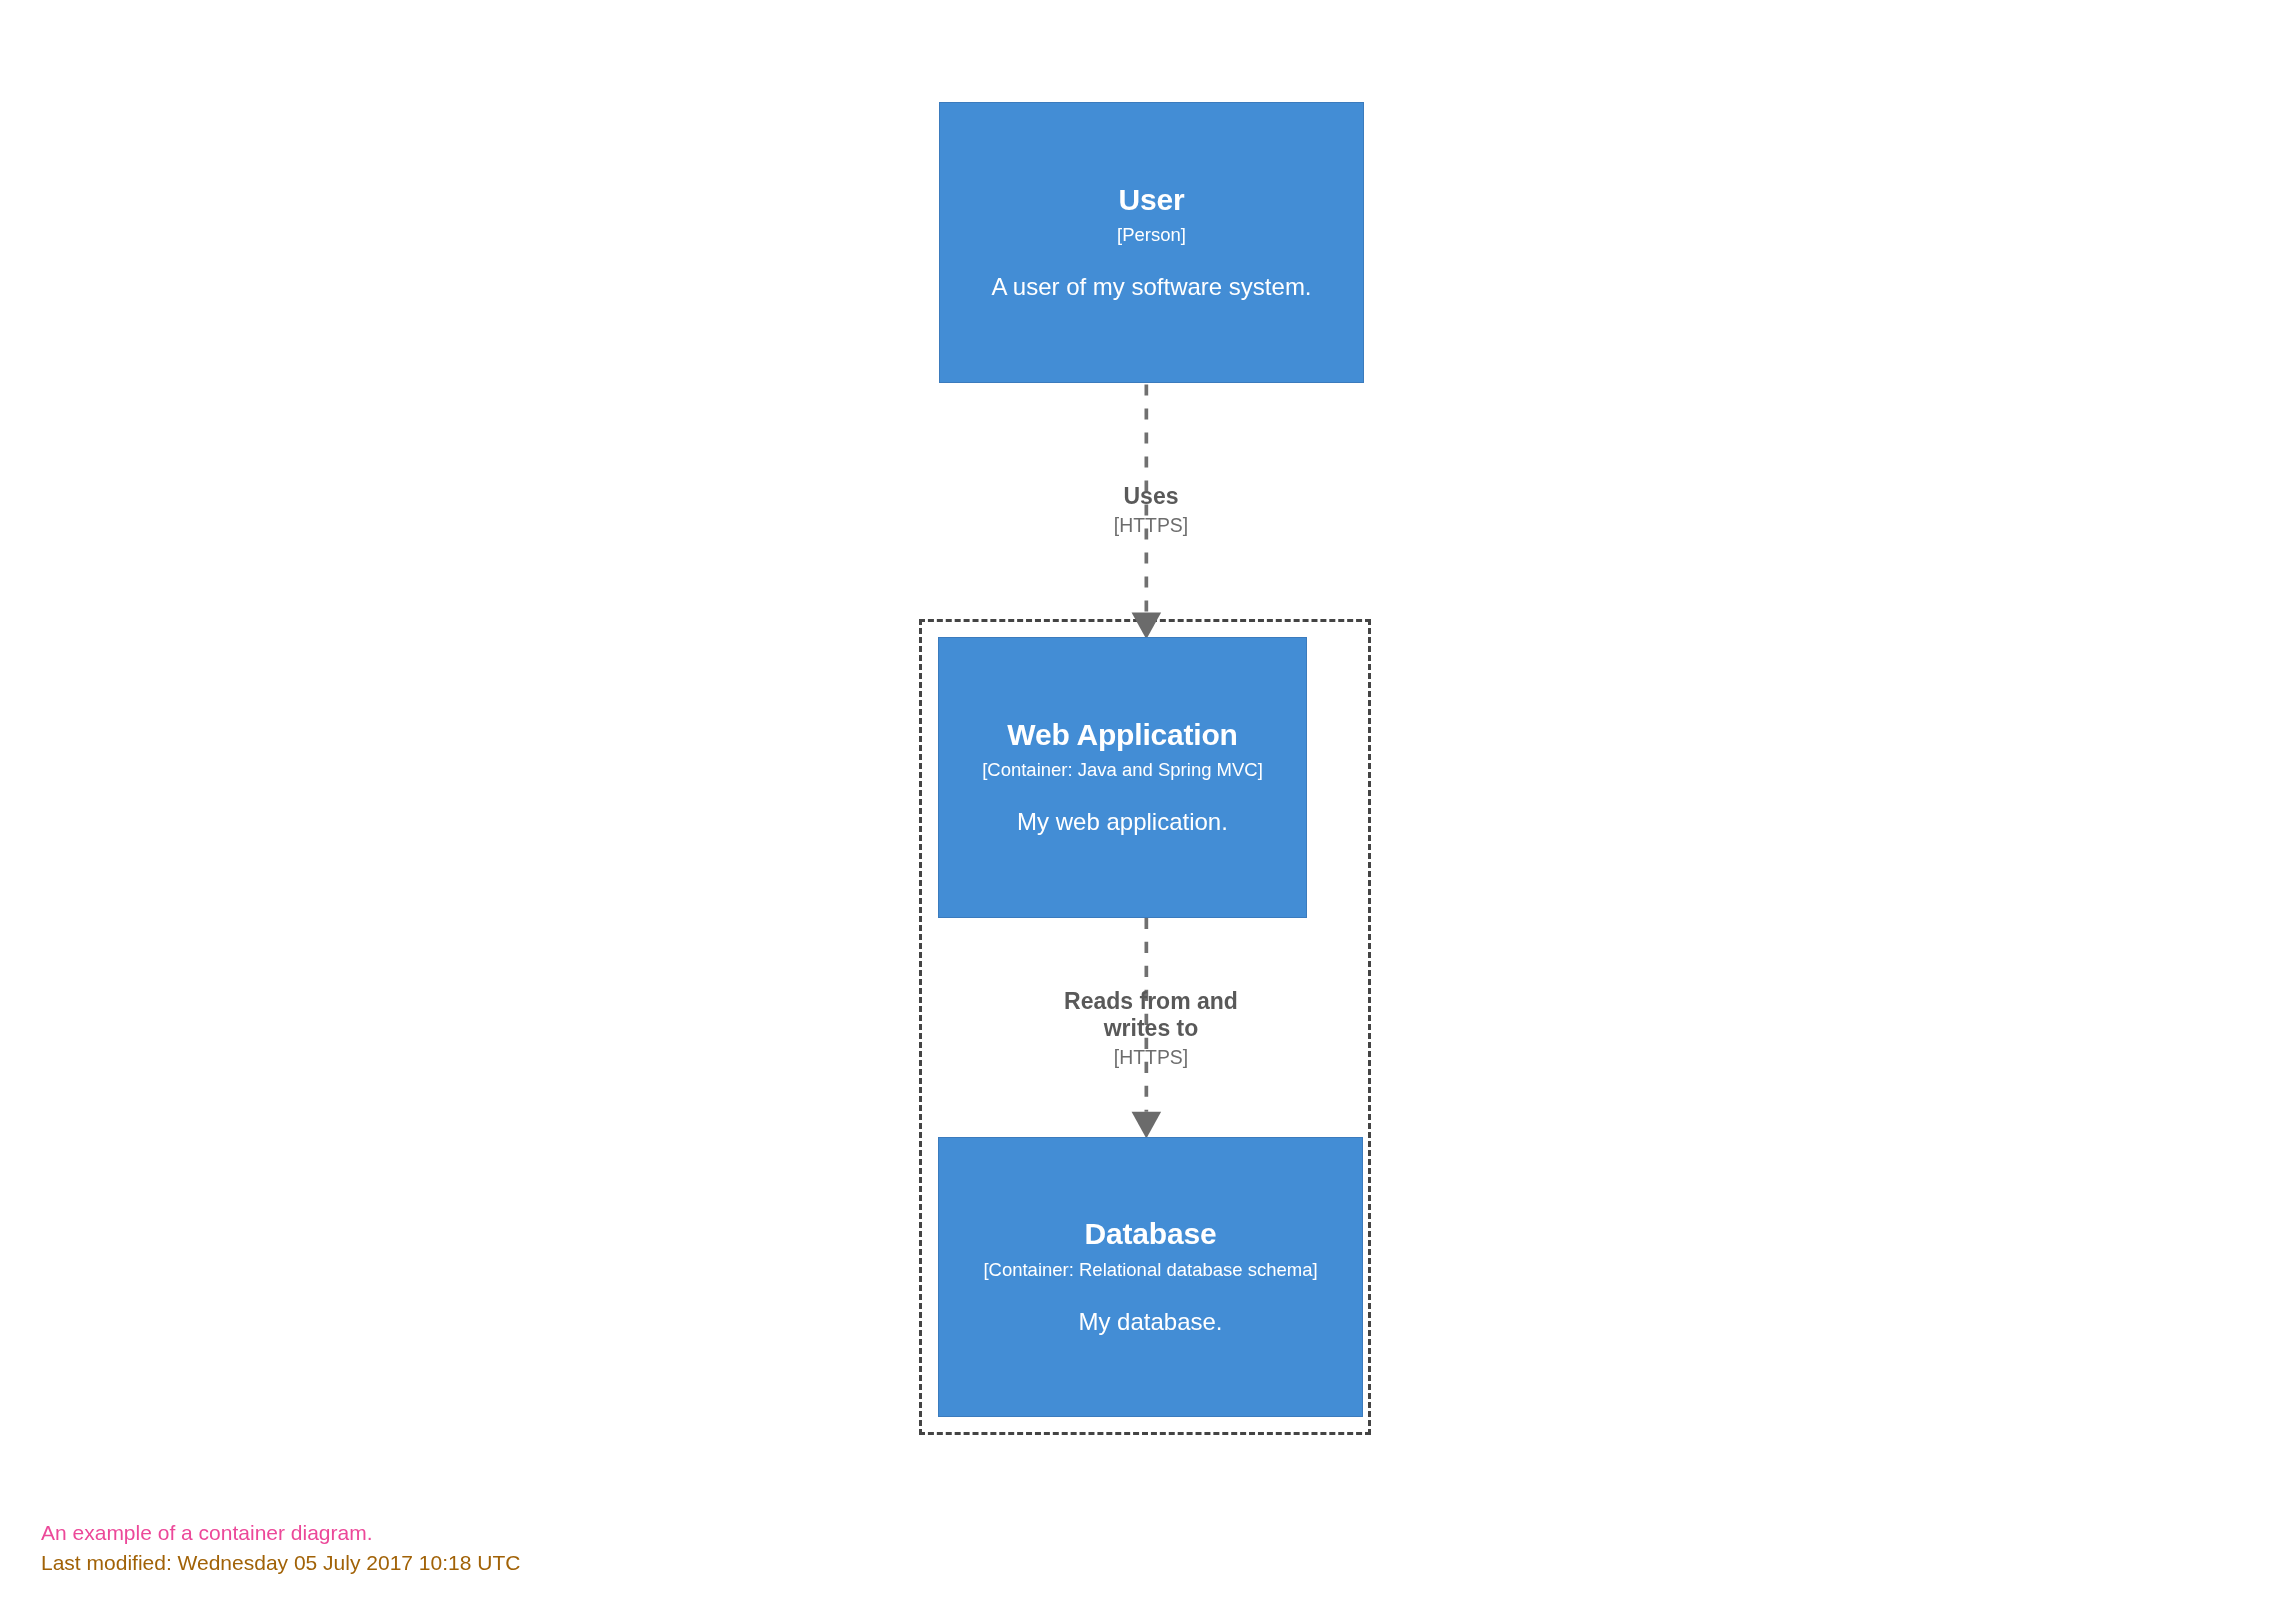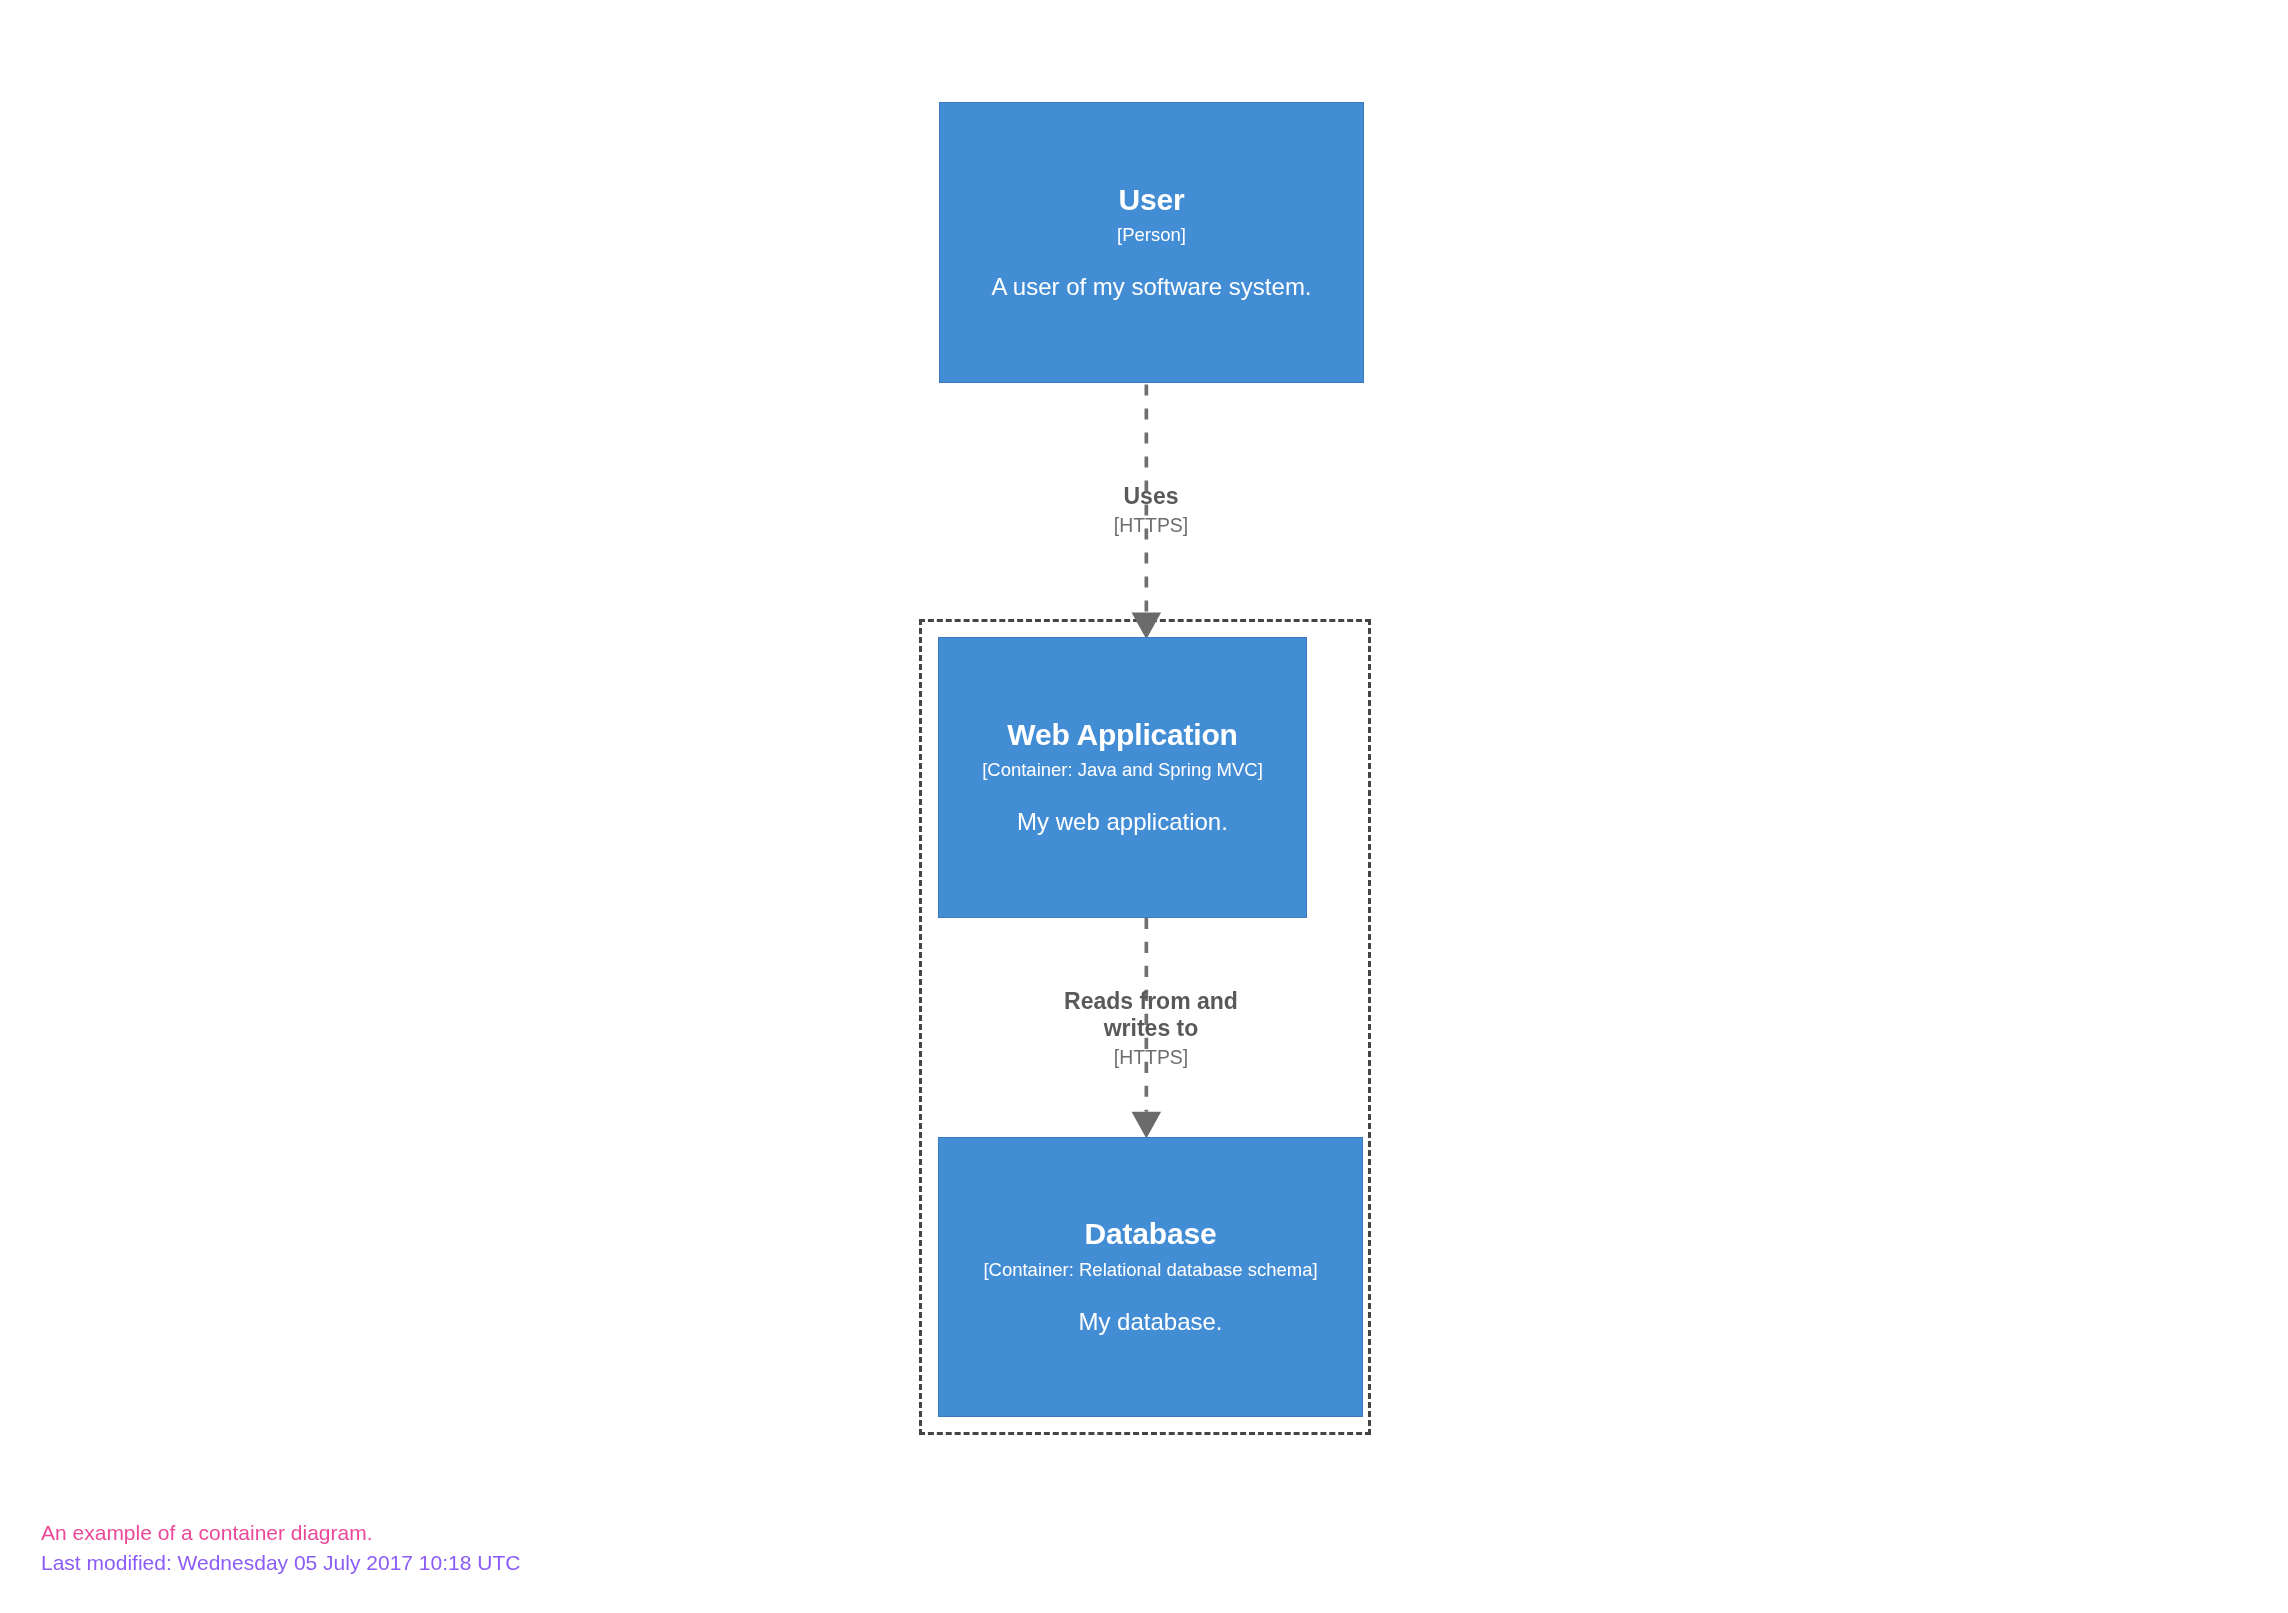--- a/index.html
+++ b/index.html
@@ -147,21 +147,21 @@
     letter-spacing: -0.2px;
   }
   #caption .caption-sub {
     font-size: 21px;
     color: #ec4899;
     line-height: 1.45;
     margin-top: 5.5px;
   }
   #caption .caption-modified {
     font-size: 21px;
-    color: #8b5cf6;
+    color: #a16207;
     line-height: 1.45;
   }
 </style>
 </head>
 <body>
 
 <div id="canvas">
 
   <div id="boundary"></div>
 

